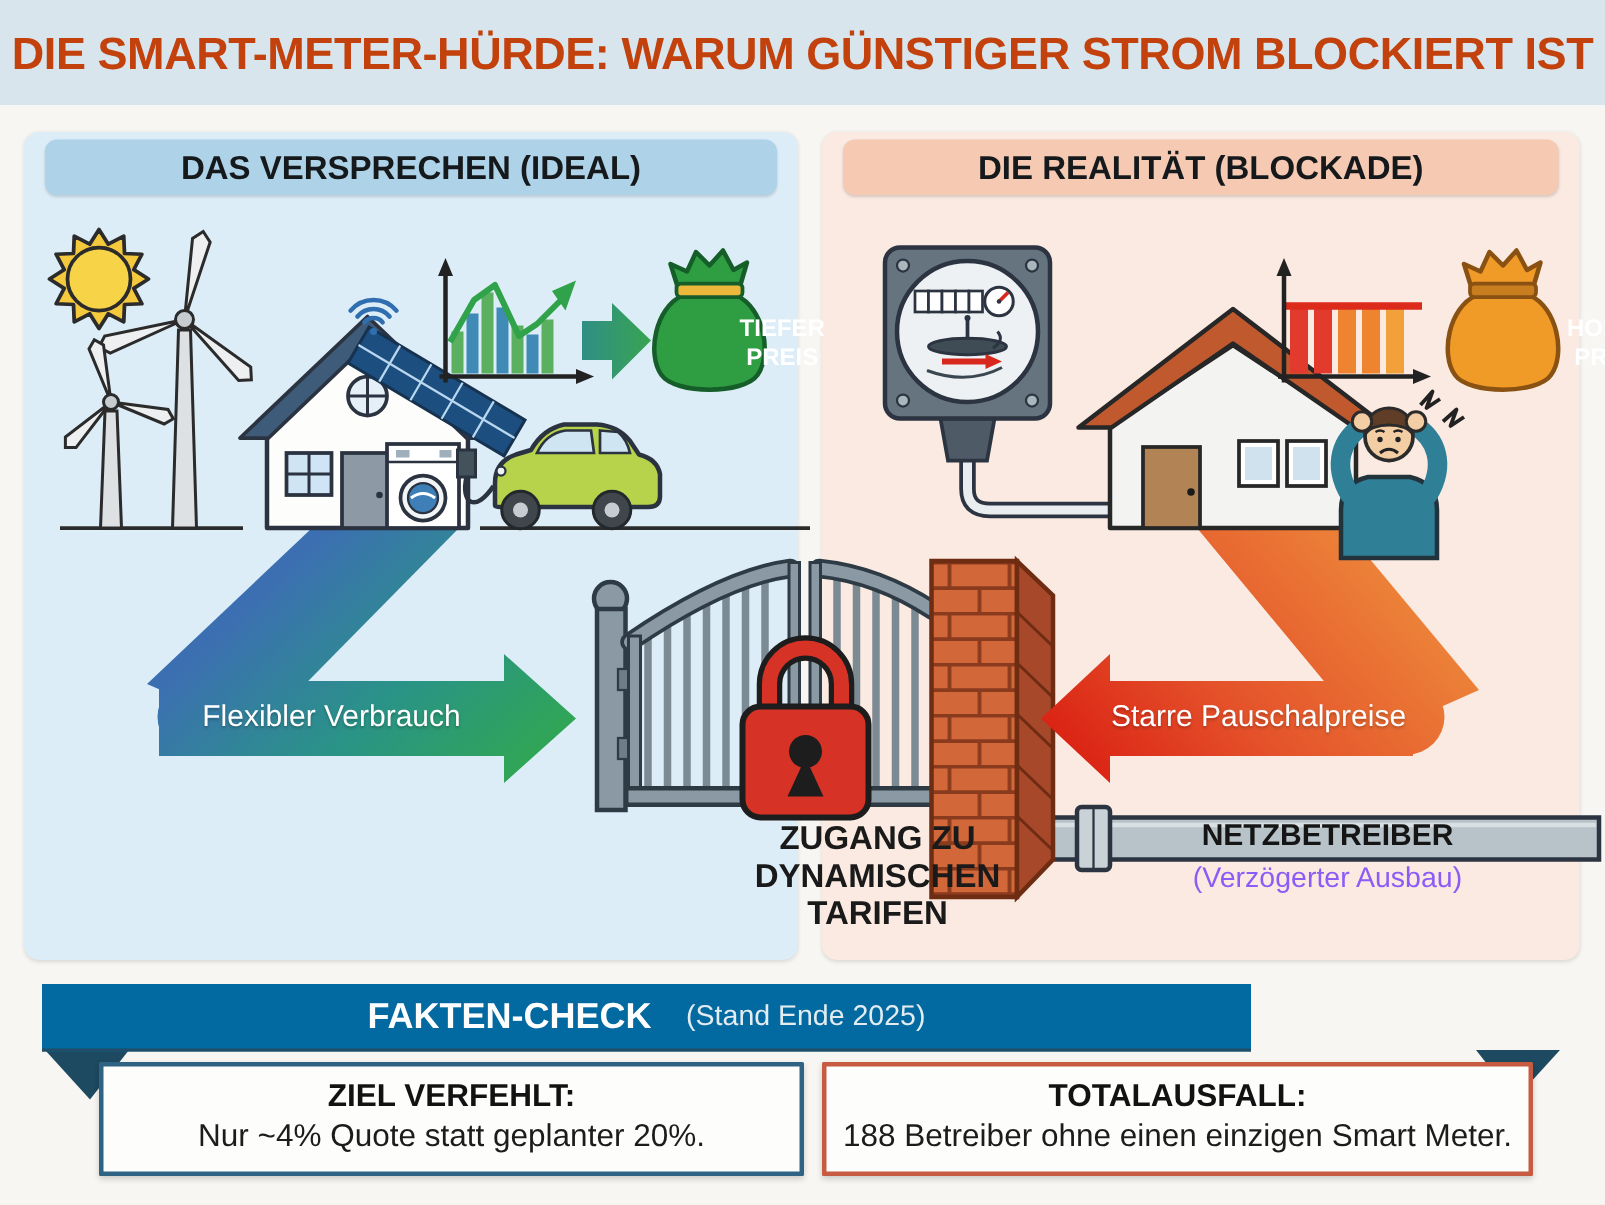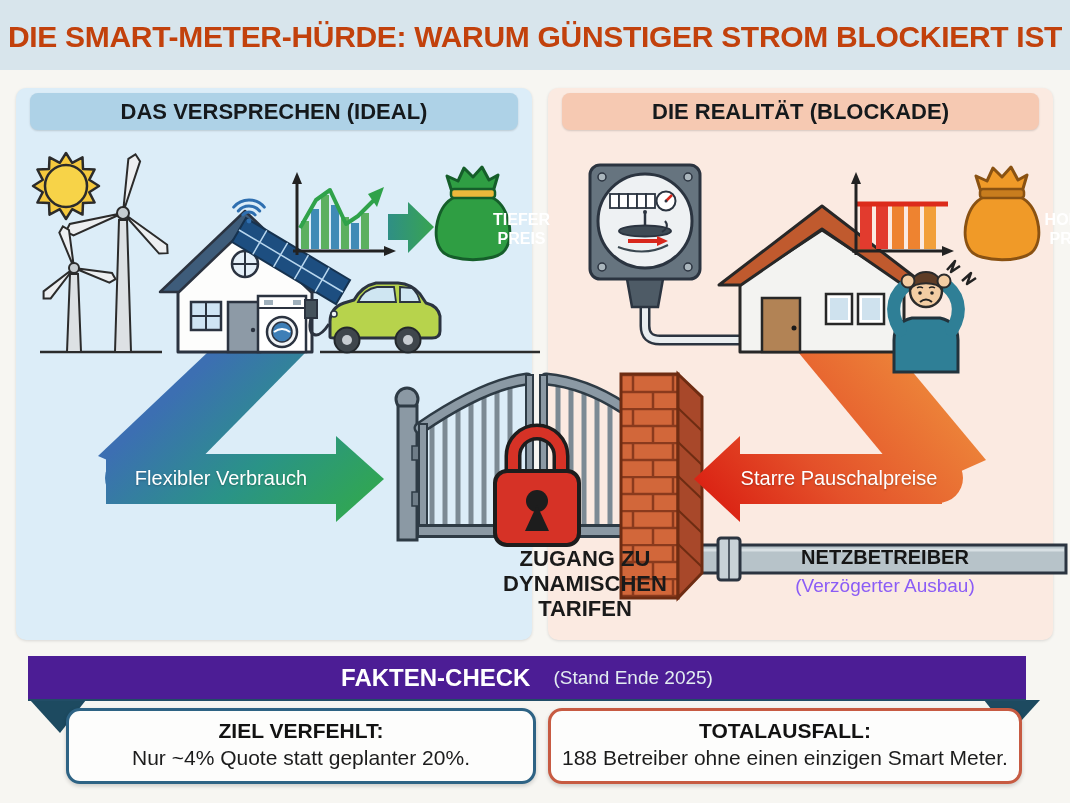--- a/index.html
+++ b/index.html
@@ -15,24 +15,24 @@
   #panel-right{left:548px;top:88px;width:505px;height:552px;background:#fbeae1;}
   .panel-header{top:93px;height:37px;border-radius:8px;font-size:22px;font-weight:800;line-height:38px;text-align:center;color:#15191c;box-shadow:0 1px 2px rgba(0,0,0,.15);}
   #header-left{left:30px;width:488px;background:#aed2e7;}
   #header-right{left:562px;width:477px;background:#f6c9b2;}
   #overlay{left:0;top:0;pointer-events:none;}
   .bag-label{font-size:16px;line-height:19px;font-weight:800;color:#ffffff;text-align:center;}
   .arrow-label{font-size:20px;font-weight:400;color:#ffffff;text-align:center;text-shadow:0 1px 2px rgba(0,0,0,.25);}
   #gate-label{left:412px;top:546px;width:250px;font-size:22px;line-height:25px;font-weight:800;text-align:center;color:#1a1a1a;}
   #pipe-label{left:765px;top:546px;width:240px;font-size:20px;font-weight:800;text-align:center;color:#151515;}
   #pipe-sublabel{left:745px;top:575px;width:280px;font-size:19px;font-weight:400;text-align:center;color:#8b5cf6;}
-  #fakten-bar{left:28px;top:656px;width:998px;height:43px;background:#4c1d95;display:flex;align-items:center;justify-content:center;gap:23px;border-bottom:2px solid #214d66;}
+  #fakten-bar{left:28px;top:656px;width:806px;height:43px;background:#0369a1;display:flex;align-items:center;justify-content:center;gap:23px;border-bottom:2px solid #214d66;}
   #fakten-title{font-size:24px;font-weight:800;color:#ffffff;}
   #fakten-sub{font-size:19px;font-weight:400;color:#e2ecf1;}
-  .fact-box{top:708px;height:70px;background:#fdfdfc;border-radius:14px;box-shadow:0 2px 4px rgba(0,0,0,.18);}
+  .fact-box{top:708px;height:70px;background:#fdfdfc;border-radius:1px;box-shadow:0 2px 4px rgba(0,0,0,.18);}
   #box-left{left:66px;width:464px;border:3px solid #2e6384;}
   #box-right{left:548px;width:468px;border:3px solid #c75b42;}
   .box-title{font-size:21px;line-height:26px;font-weight:800;margin-top:7px;text-align:center;color:#121212;}
   .box-text{font-size:21px;line-height:27px;font-weight:400;text-align:center;color:#1c1c1c;}
 </style>
 </head>
 <body>
 
 <div id="stage">
 

